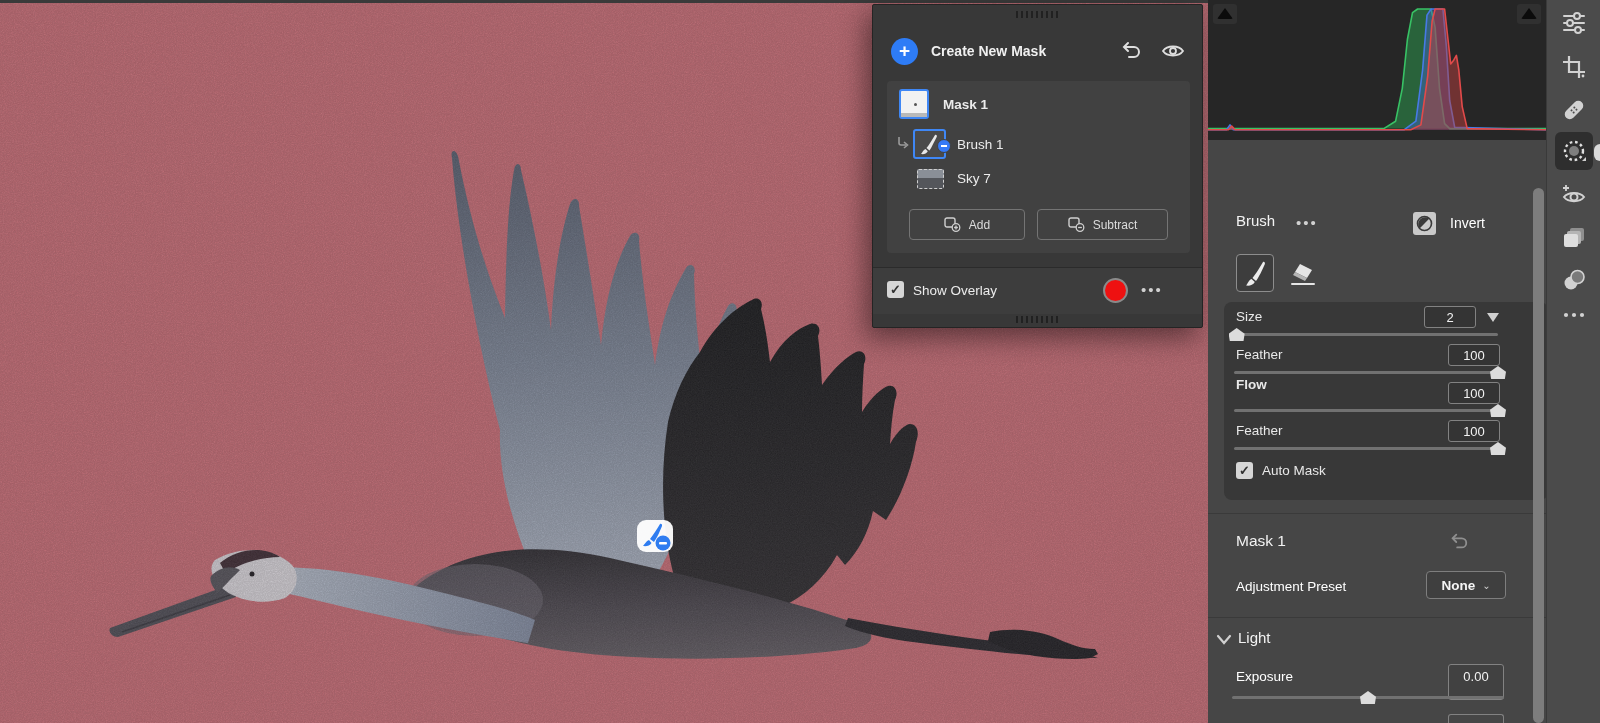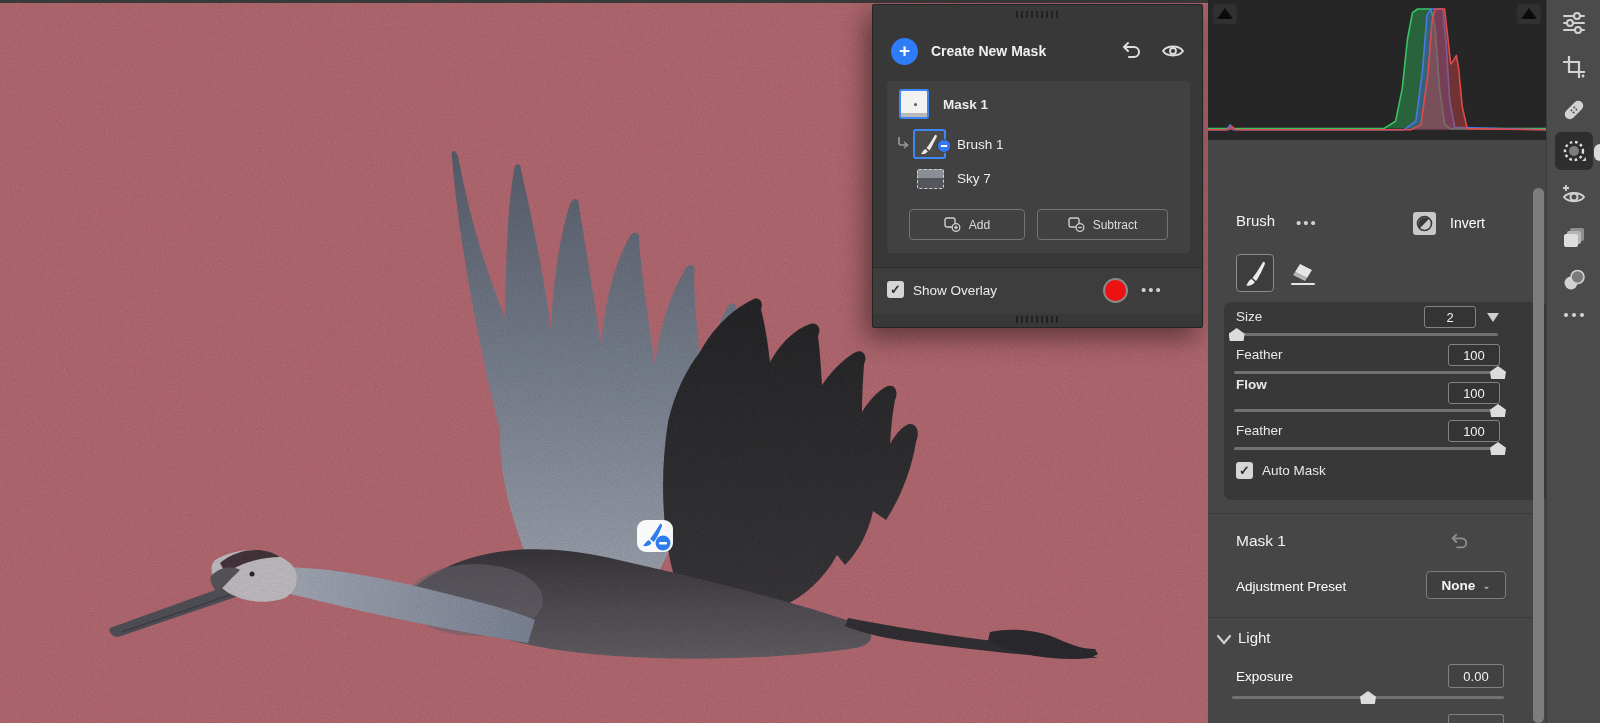--- a/index.html
+++ b/index.html
@@ -328,21 +328,21 @@
   </div>
 
   <div class="h-divider" style="top:617px;"></div>
 
   <svg style="position:absolute; left:8px; top:634px;" width="16" height="12" viewBox="0 0 16 12">
     <path d="M 2,2 L 8,9 L 14,2" fill="none" stroke="#d0d0d0" stroke-width="2.2" stroke-linecap="round"></path>
   </svg>
   <div class="section-title" style="left:30px; top:629px;">Light</div>
 
   <div class="panel-label" style="left:28px; top:669px;">Exposure</div>
-  <div class="value-box" style="left:240px; top:664px; width:56px; height:24px; line-height:23px;">0.00</div>
+  <div class="value-box" style="left:240px; top:664px; width:56px; height:36px; line-height:23px;">0.00</div>
   <div class="track" style="left:24px; top:696px; width:272px;">
     <div class="thumb" style="left: calc(50% - 8px);"></div>
     </div>
 
   <div class="partial-box"></div>
   <div class="scrollbar"></div>
 </div>
 
 <div class="tool-strip">
   <svg class="strip-icon" style="top:10px;" viewBox="0 0 26 26">

